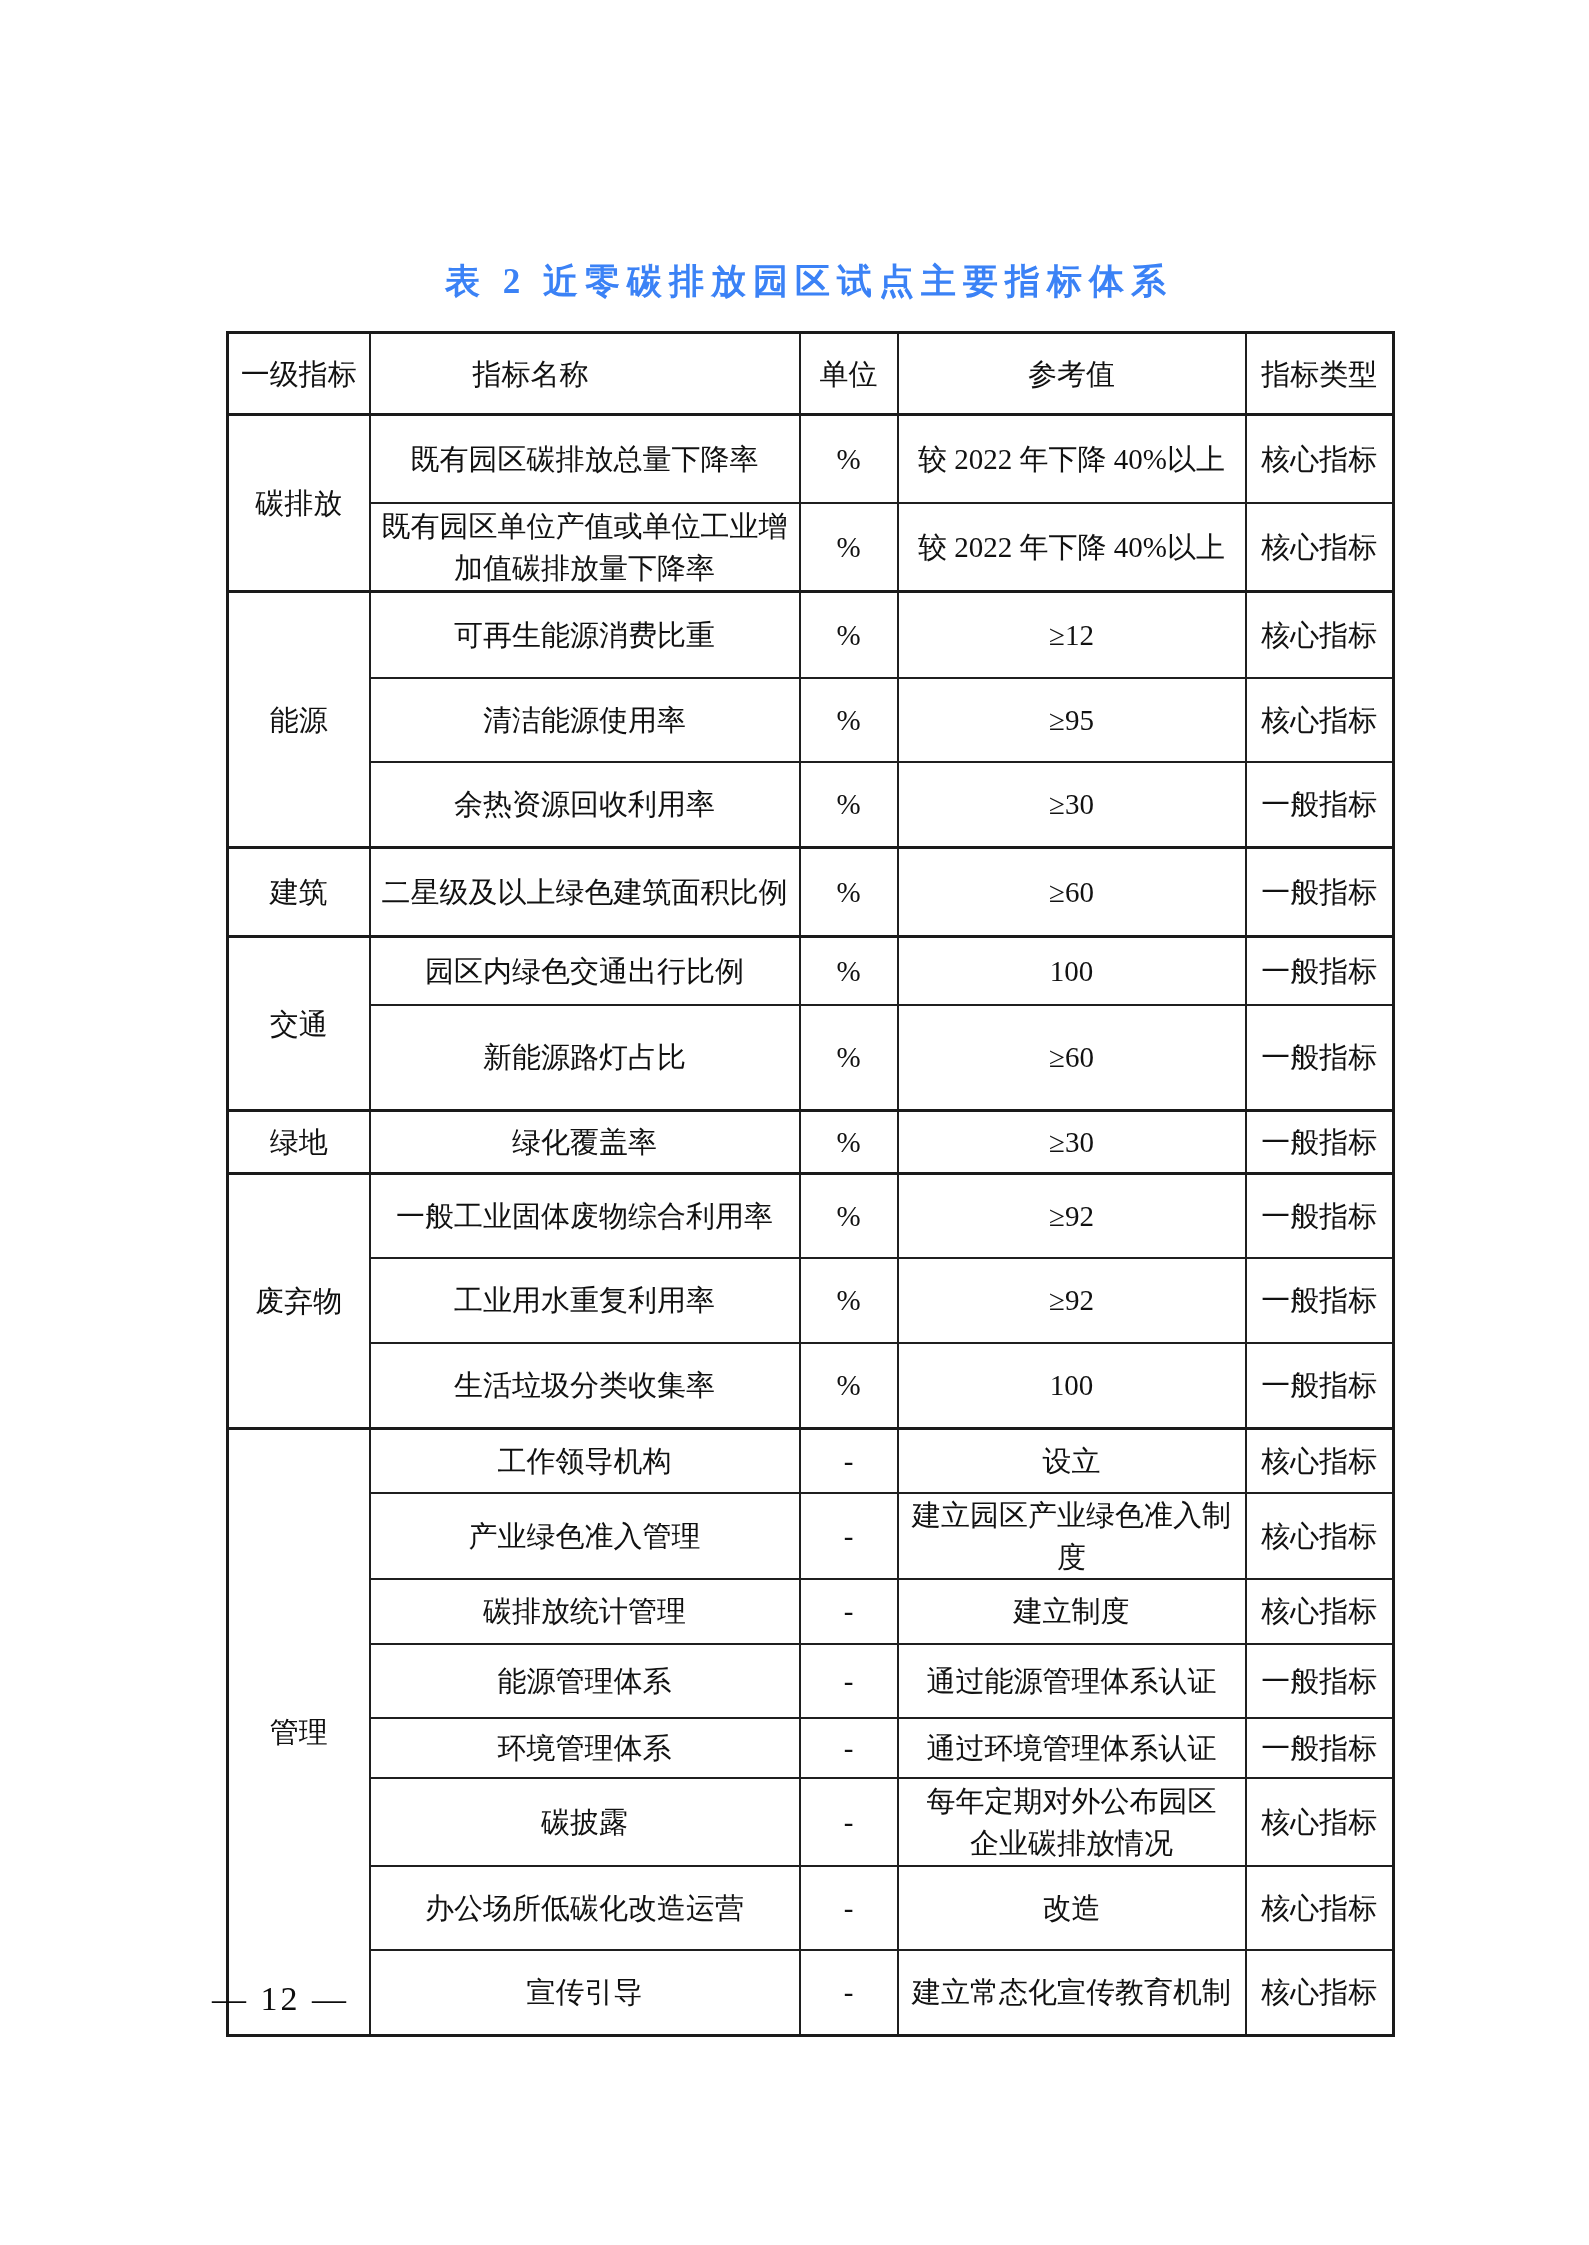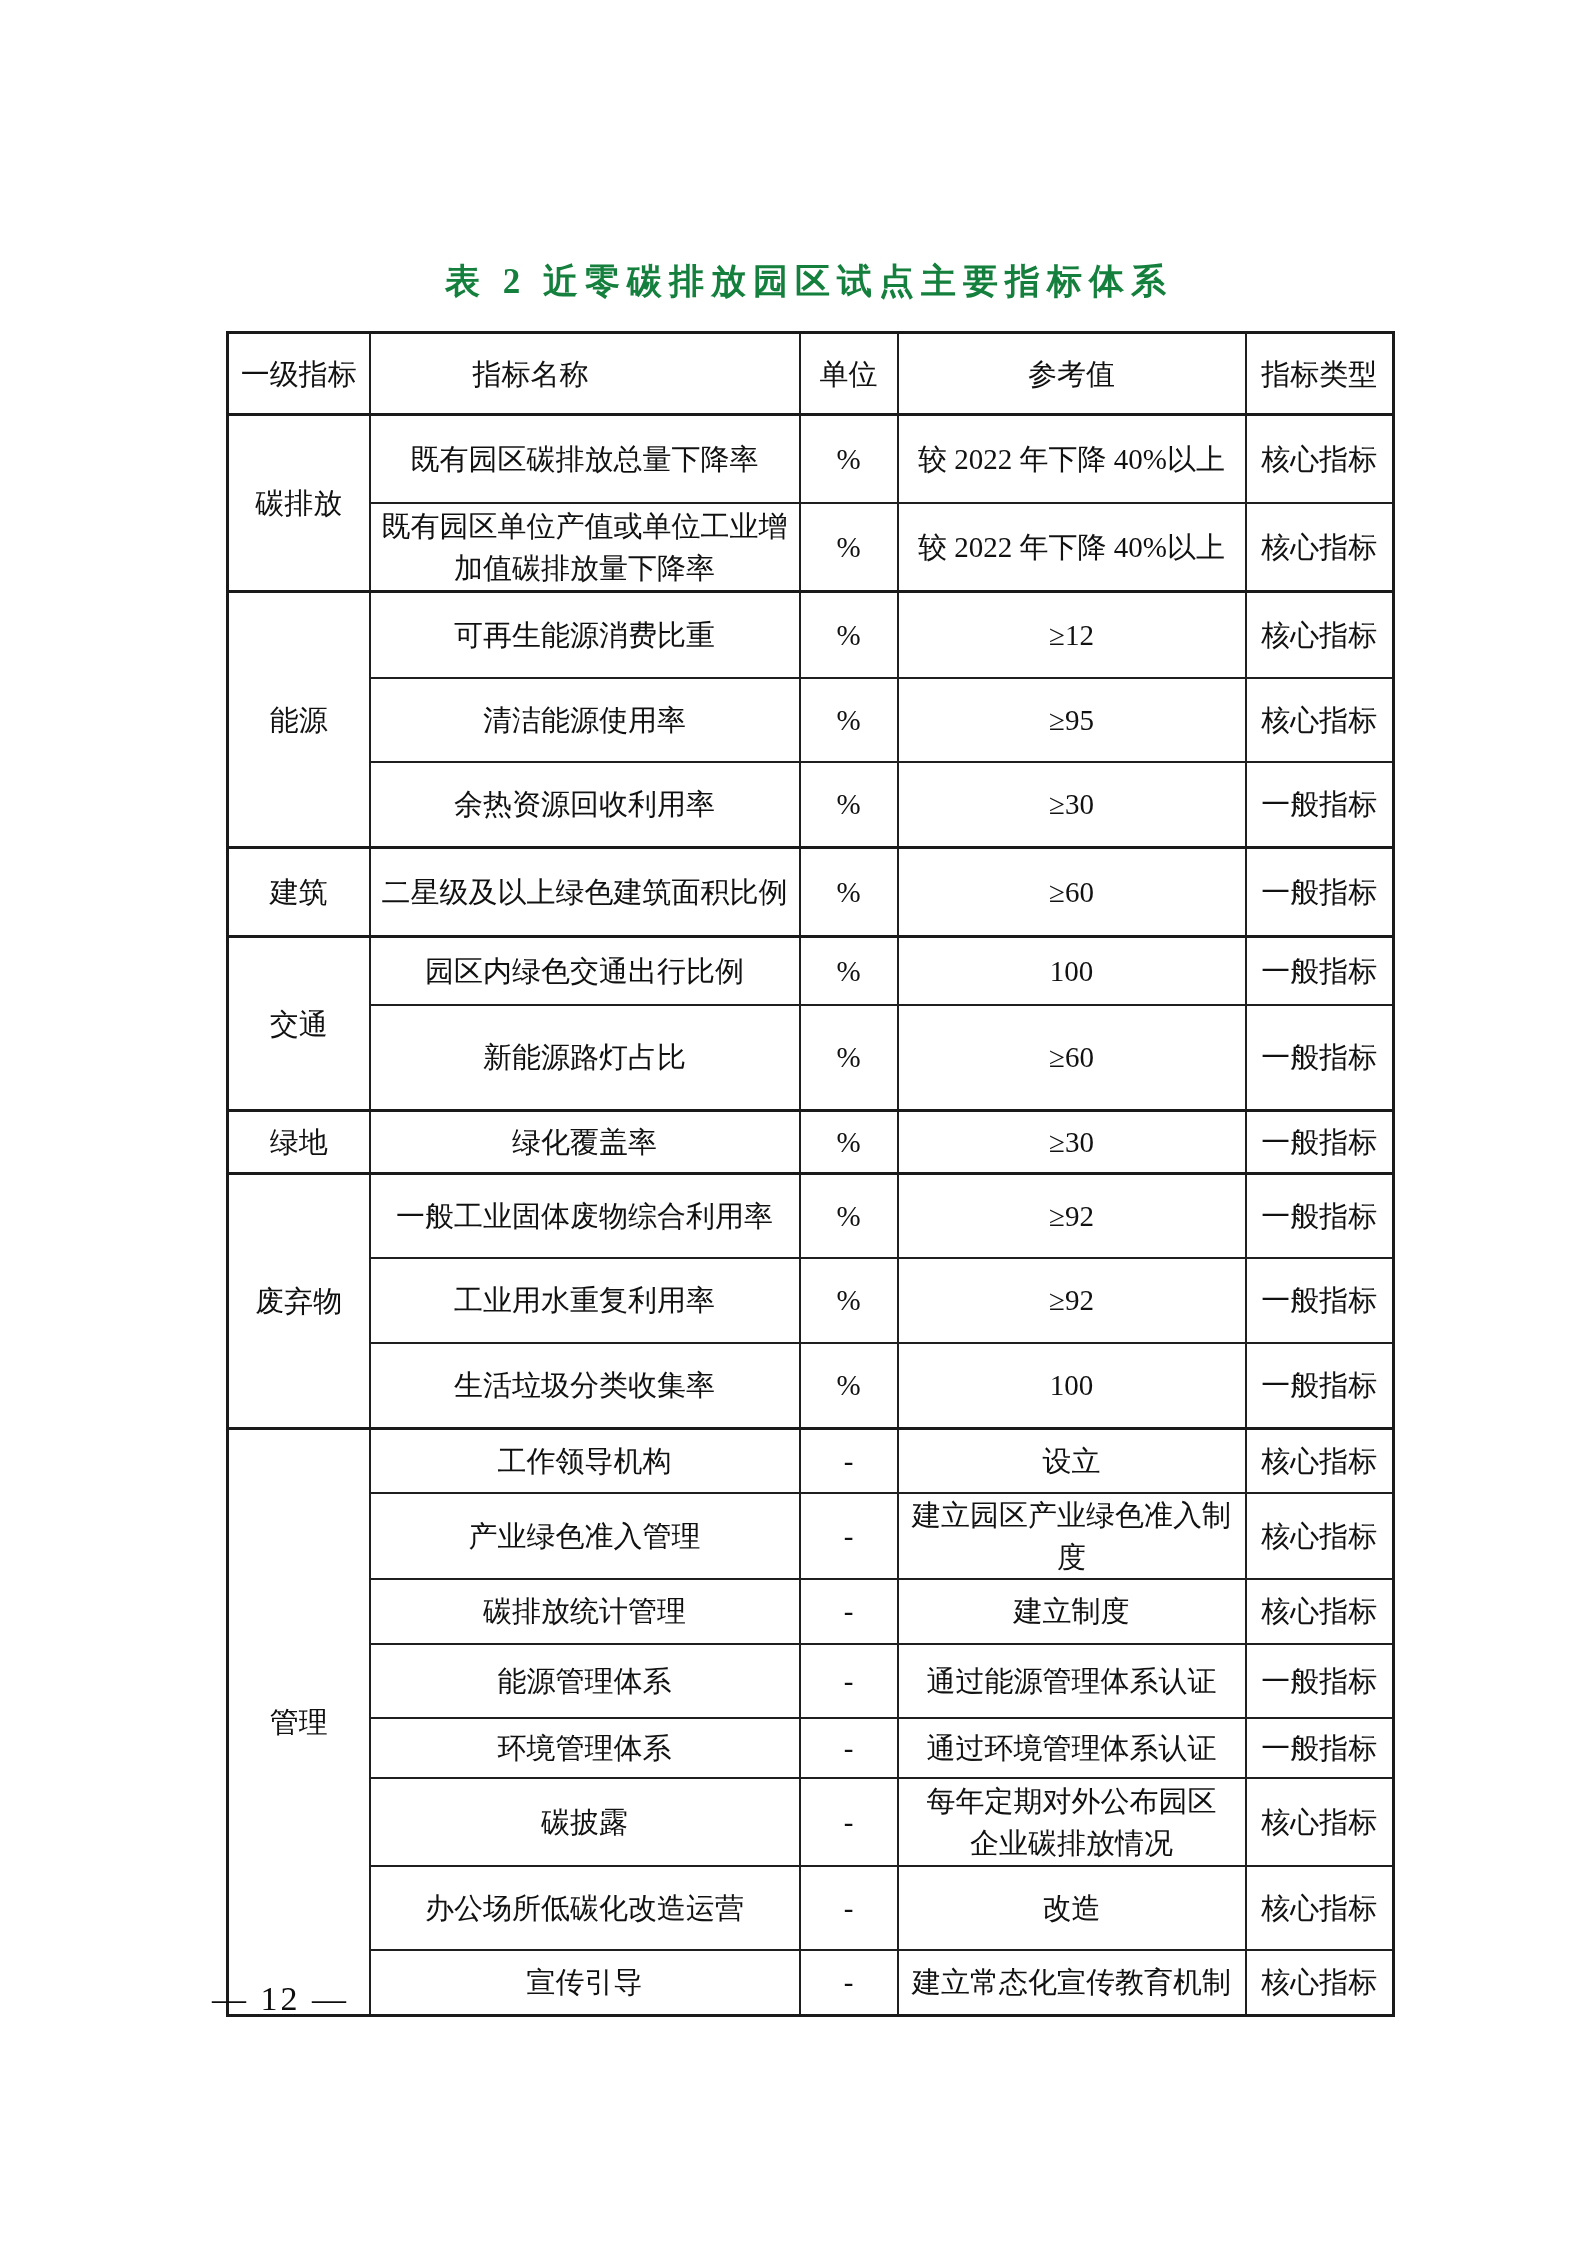--- a/index.html
+++ b/index.html
@@ -20,21 +20,21 @@
     left: 226px;
     top: 258px;
     width: 1166px;
   }
   .doc-title {
     margin: 0 0 26px 0;
     text-align: center;
     font-size: 35px;
     font-weight: bold;
     letter-spacing: 7px;
-    color: #15803d;
+    color: #3b82f6;
     white-space: nowrap;
   }
   table.indicator-table {
     border-collapse: collapse;
     table-layout: fixed;
     width: 1166px;
     border: 3px solid #1a1a1a;
   }
   .indicator-table th,
   .indicator-table td {
@@ -204,21 +204,21 @@
         <td>每年定期对外公布园区
 企业碳排放情况</td>
         <td>核心指标</td>
       </tr>
       <tr style="height:84px">
         <td>办公场所低碳化改造运营</td>
         <td>-</td>
         <td>改造</td>
         <td>核心指标</td>
       </tr>
-      <tr style="height:66px">
+      <tr style="height:86px">
         <td>宣传引导</td>
         <td>-</td>
         <td>建立常态化宣传教育机制</td>
         <td>核心指标</td>
       </tr>
     </tbody>
   </table>
 </div>
 
 <div class="page-footer">— 12 —</div>

